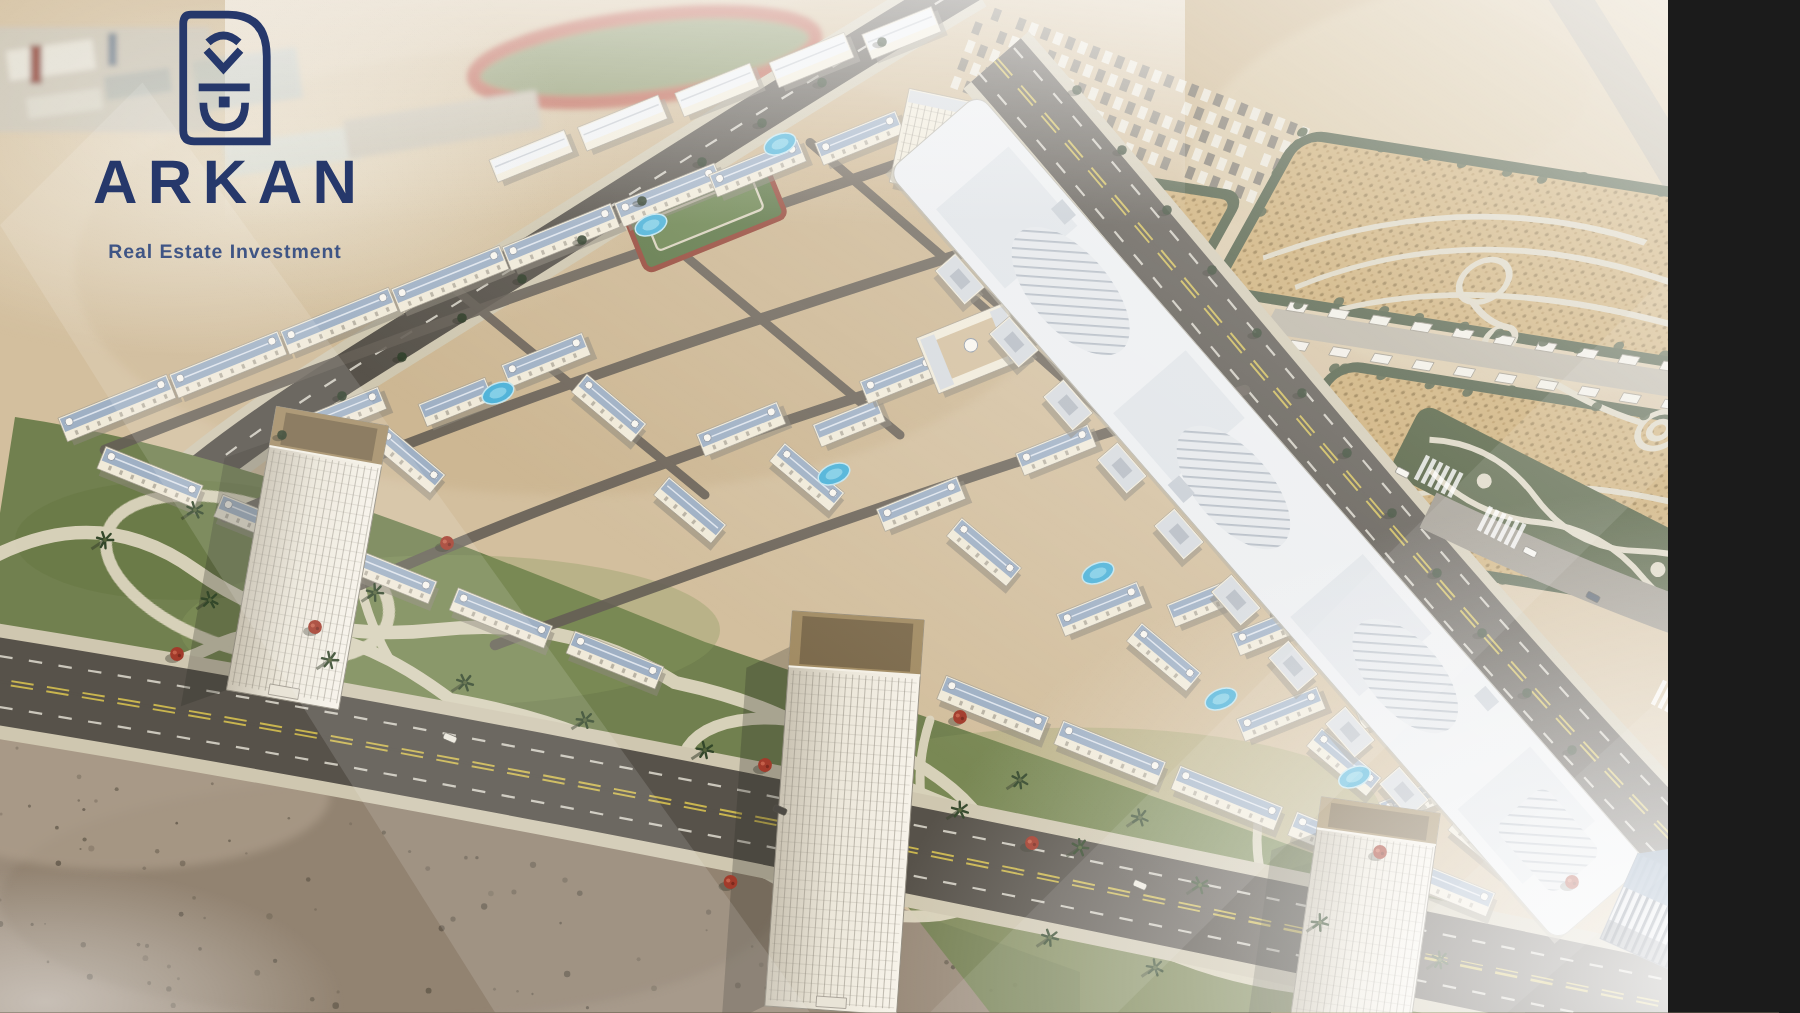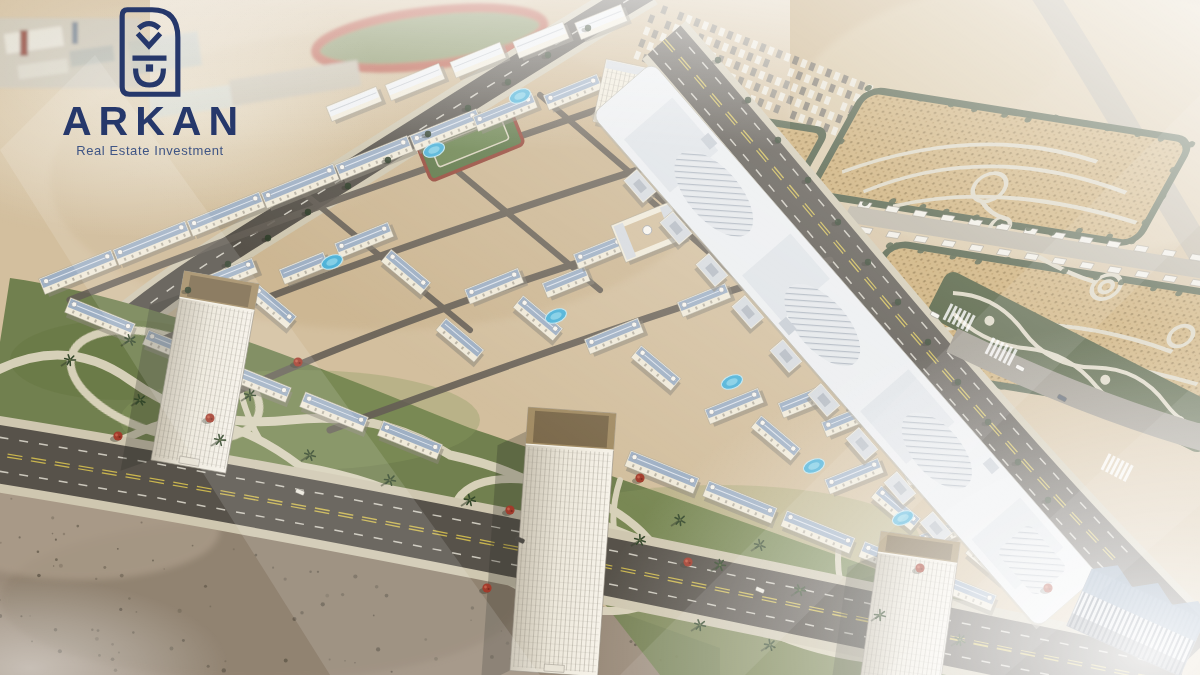--- a/index.html
+++ b/index.html
@@ -1,16 +1,16 @@
 <!DOCTYPE html>
 <html><head>
 <meta charset="utf-8">
 <style>
   html,body{margin:0;padding:0;background:#1b1b1b;}
-  #stage{position:relative;width:1200px;height:675px;overflow:hidden;
+  #stage{position:relative;width:1112px;height:675px;overflow:hidden;
          font-family:"Liberation Sans",sans-serif;
          background:var(--sand,#d3bf9e);}
   svg{display:block}
   
   .f-sand{fill:var(--sand)} .f-rock{fill:var(--rock)} .f-grass{fill:var(--grass)}
   .f-path{fill:none;stroke:var(--path);stroke-linecap:round}
   .sidewalk{fill:none;stroke:var(--sidewalk)}
   .asphalt{fill:none;stroke:var(--road)}
   .yline{fill:none;stroke:var(--roadyellow);stroke-width:4.2;stroke-dasharray:15 9}
   .ysplit{fill:none;stroke:var(--road);stroke-width:1.6}
@@ -34,21 +34,21 @@
   .pk-field{fill:url(#golden);stroke:var(--hedge);stroke-width:7}
   .pk-path{fill:none;stroke:#d9d2bd;stroke-width:4}
   .pk-ring{fill:none;stroke:#d9d2bd;stroke-width:4}
   .kioskroad{fill:#b7b0a0} .kiosk{fill:#f0ede4;stroke:#8f897d;stroke-width:.5}
   .haze{pointer-events:none}
   
   #logo{position:absolute;left:36px;top:6px;width:228px;text-align:center;color:var(--navy);}
   #logo .emblem{display:block;margin:0 auto;}
   #logo .name{display:block;font-size:41px;font-weight:700;letter-spacing:7px;line-height:1.05;
               margin-top:2px;text-indent:7px;}
-  #logo .tagline{display:block;font-size:13px;font-weight:400;letter-spacing:.6px;color:var(--navy2);margin-top:0;}
+  #logo .tagline{display:block;font-size:13px;font-weight:700;letter-spacing:.6px;color:var(--navy2);margin-top:17px;}
 </style>
 </head>
 <body>
 
 <div id="stage" style="--sand: #d3bf9e; --rock: #9a8b7a; --road: #57524a; --roadyellow: #c9b54f; --sidewalk: #cfc7b0; --iroad: #655f56; --grass: #71804f; --path: #ddd5bf; --bld: #f0ead9; --bshadow: #8d867a; --roof: #9fb0c4; --pool: #4db2d8; --troof: #a28c64; --hedge: #46543a; --navy: #26386b; --navy2: #3f5585;">
 <svg id="scene" width="1200" height="675" viewBox="0 0 1200 675">
   <defs>
     <linearGradient id="towerGrad" x1="0" y1="0" x2="1" y2="0">
       <stop offset="0" stop-color="#c9c2b2"></stop>
           <stop offset=".45" stop-color="#ece7da"></stop>

